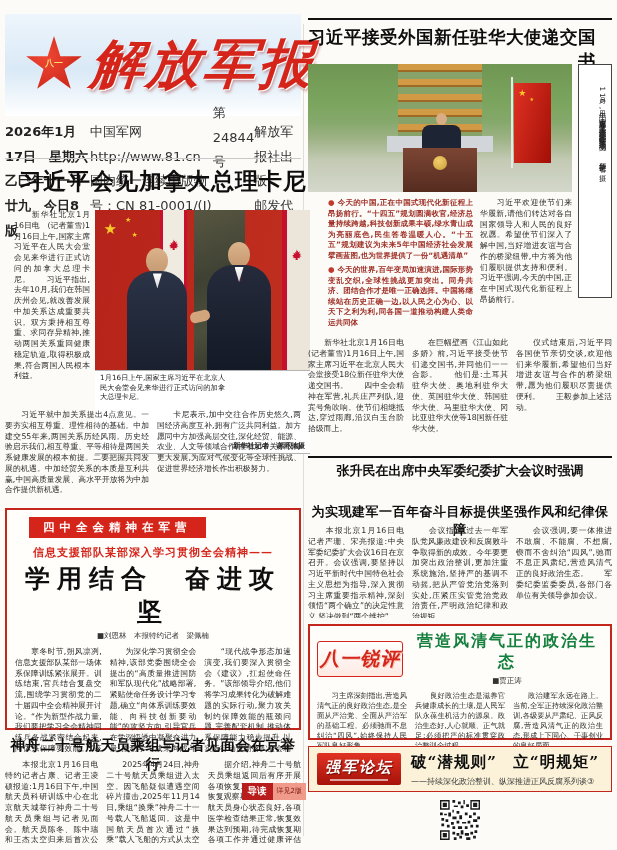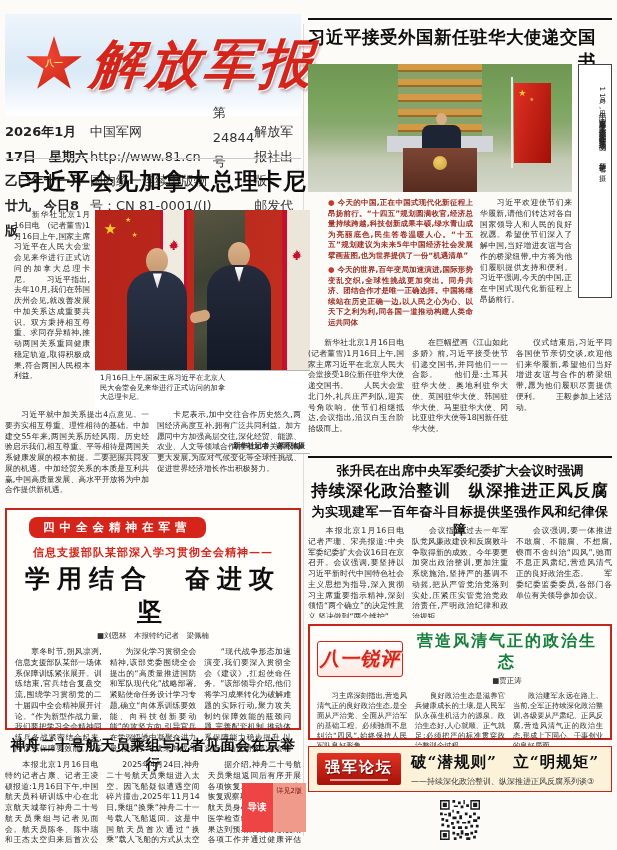--- a/index.html
+++ b/index.html
@@ -116,42 +116,42 @@
   #rp-right{flex:1;text-align:center;}
   #rp-hl{font-size:16px;letter-spacing:2px;color:#15803d;}
   #rp-by{font-size:7.5px;margin-top:3px;color:#333;}
   #rp-cols{margin-top:5px;height:58px;font-size:7.3px;}
 
   
   #qj-box{left:308px;top:746px;width:304px;height:46px;background:#fbf2d9;border:1.5px solid #c4261d;
         display:flex;align-items:center;gap:10px;padding:4px 8px;}
   #qj-logo{width:84px;height:32px;flex:none;background:linear-gradient(180deg,#e03224,#a61208);
         color:#fff;display:flex;flex-direction:column;align-items:center;justify-content:center;
-        font-weight:bold;font-size:15px;letter-spacing:2px;border-radius:2px;
+        font-weight:bold;font-style:italic;font-size:15px;letter-spacing:2px;border-radius:2px;
         text-shadow:1px 1px 1px #6b0b04;}
   #qj-logo i{display:block;width:70%;height:2px;background:rgba(255,255,255,.6);margin-top:2px;}
   #qj-hl{font-size:15.5px;letter-spacing:1px;color:#0e0e0e;}
   #qj-sub{font-size:8px;color:#3a3a3a;margin-top:3px;}
   #qj-tag{position:absolute;right:311px;top:783px;display:flex;z-index:5;}
-  #qj-tag .a{background:#ef4444;color:#fff;font-weight:bold;font-size:9.5px;padding:18px 6px;}
+  #qj-tag .a{background:#b91c1c;color:#fff;font-weight:bold;font-size:9.5px;padding:2px 6px;}
   #qj-tag .b{background:#ef9a8a;color:#7a160e;font-size:7px;padding:3px 4px 2px;}
 
   
   #qr-row{left:308px;top:800px;width:304px;height:46px;display:flex;align-items:center;gap:5px;flex-direction:column;}
   .qr{width:40px;height:40px;flex:none;}
   .vlab{writing-mode:vertical-rl;font-size:6.3px;letter-spacing:.5px;color:#444;height:40px;
         overflow:hidden;line-height:1.15;margin-right:5px;}
   #qr-div{width:2px;height:40px;background:#555;margin:0 7px;}
   #editors{font-size:7.5px;line-height:1.9;text-align:center;color:#222;}
   #editors .t{font-weight:bold;}
 
   
   #plenum-box{left:5px;top:508px;width:296px;height:222px;border:2px solid #c4261d;background:#fffefb;padding:6px 8px;}
   #pl-banner{display:inline-block;margin-left:14px;background:#d5251b;color:#fff;font-weight:bold;
-        font-size:11.5px;letter-spacing:5px;padding:3px 14px;border-radius:8px;}
+        font-size:11.5px;letter-spacing:5px;padding:3px 14px;}
   #pl-kicker{text-align:center;color:#d5251b;font-weight:bold;font-size:11px;margin-top:7px;letter-spacing:1px;}
   #pl-hl{text-align:center;font-size:25px;letter-spacing:7px;color:#0e0e0e;margin-top:2px;}
   #pl-by{text-align:center;font-size:7.5px;color:#333;margin-top:3px;}
   #pl-cols{margin-top:6px;height:108px;}
 
   
   #sz-hl{left:5px;top:736px;width:296px;text-align:center;font-size:14.5px;color:#0e0e0e;letter-spacing:.5px;}
   #sz-cols{left:5px;top:760px;width:296px;height:86px;}
 </style>
 </head>
@@ -243,28 +243,27 @@
 
   <div id="bullets-row" class="abs">
     <div id="bullets">
       <div class="blt">今天的中国,正在中国式现代化新征程上昂扬前行。“十四五”规划圆满收官,经济总量持续跨越,科技创新成果丰硕,绿水青山成为亮丽底色,民生答卷温暖人心。“十五五”规划建议为未来5年中国经济社会发展擘画蓝图,也为世界提供了一份“机遇清单”</div>
       <div class="blt">今天的世界,百年变局加速演进,国际形势变乱交织,全球性挑战更加突出。同舟共济、团结合作才是唯一正确选择。中国将继续站在历史正确一边,以人民之心为心、以天下之利为利,同各国一道推动构建人类命运共同体</div>
     </div>
     <div id="side-col" class="body-txt">　　习近平欢迎使节们来华履新,请他们转达对各自国家领导人和人民的良好祝愿。希望使节们深入了解中国,当好增进友谊与合作的桥梁纽带,中方将为他们履职提供支持和便利。　　习近平强调,今天的中国,正在中国式现代化新征程上昂扬前行。</div>
   </div>
 
   <div id="cred-cols" class="abs cols body-txt">
-    <div>　　新华社北京1月16日电　(记者董雪)1月16日上午,国家主席习近平在北京人民大会堂接受18位新任驻华大使递交国书。　　人民大会堂北门外,礼兵庄严列队,迎宾号角吹响。使节们相继抵达,会议指出,沿汉白玉台阶拾级而上。</div>
+    <div>　　新华社北京1月16日电　(记者董雪)1月16日上午,国家主席习近平在北京人民大会堂接受18位新任驻华大使递交国书。　　四中全会精神在军营,礼兵庄严列队,迎宾号角吹响。使节们相继抵达,穿过雨廊,沿汉白玉台阶拾级而上。</div>
     <div>　　在巨幅壁画《江山如此多娇》前,习近平接受使节们递交国书,并同他们一一合影。　　他们是:土耳其驻华大使、奥地利驻华大使、英国驻华大使、韩国驻华大使、马里驻华大使、冈比亚驻华大使等18国新任驻华大使。</div>
     <div>　　仪式结束后,习近平同各国使节亲切交谈,欢迎他们来华履新,希望他们当好增进友谊与合作的桥梁纽带,愿为他们履职尽责提供便利。　　王毅参加上述活动。</div>
   </div>
 
   <div id="rule2" class="abs rule"></div>
   <div id="zhang-kicker" class="abs hei">张升民在出席中央军委纪委扩大会议时强调</div>
-  <div id="zhang-h1" class="abs song">持续深化政治整训　纵深推进正风反腐</div>
   <div id="zhang-h2" class="abs song">为实现建军一百年奋斗目标提供坚强作风和纪律保障</div>
   <div id="zhang-cols" class="abs cols body-txt">
     <div>　　本报北京1月16日电　记者严珊、宋亮报道:中央军委纪委扩大会议16日在京召开。会议强调,要坚持以习近平新时代中国特色社会主义思想为指导,深入贯彻习主席重要指示精神,深刻领悟“两个确立”的决定性意义,坚决做到“两个维护”。</div>
     <div>　　会议指出,过去一年军队党风廉政建设和反腐败斗争取得新的成效。今年要更加突出政治整训,更加注重系统施治,坚持严的基调不动摇,把从严管党治党落到实处,压紧压实管党治党政治责任,严明政治纪律和政治规矩。</div>
     <div>　　会议强调,要一体推进不敢腐、不能腐、不想腐,锲而不舍纠治“四风”,驰而不息正风肃纪,营造风清气正的良好政治生态。　　军委纪委监委委员,各部门各单位有关领导参加会议。</div>
   </div>
 
   <div id="ruiping-box" class="abs">
     <div id="rp-head">
       <div id="rp-logo">八一锐评</div>

